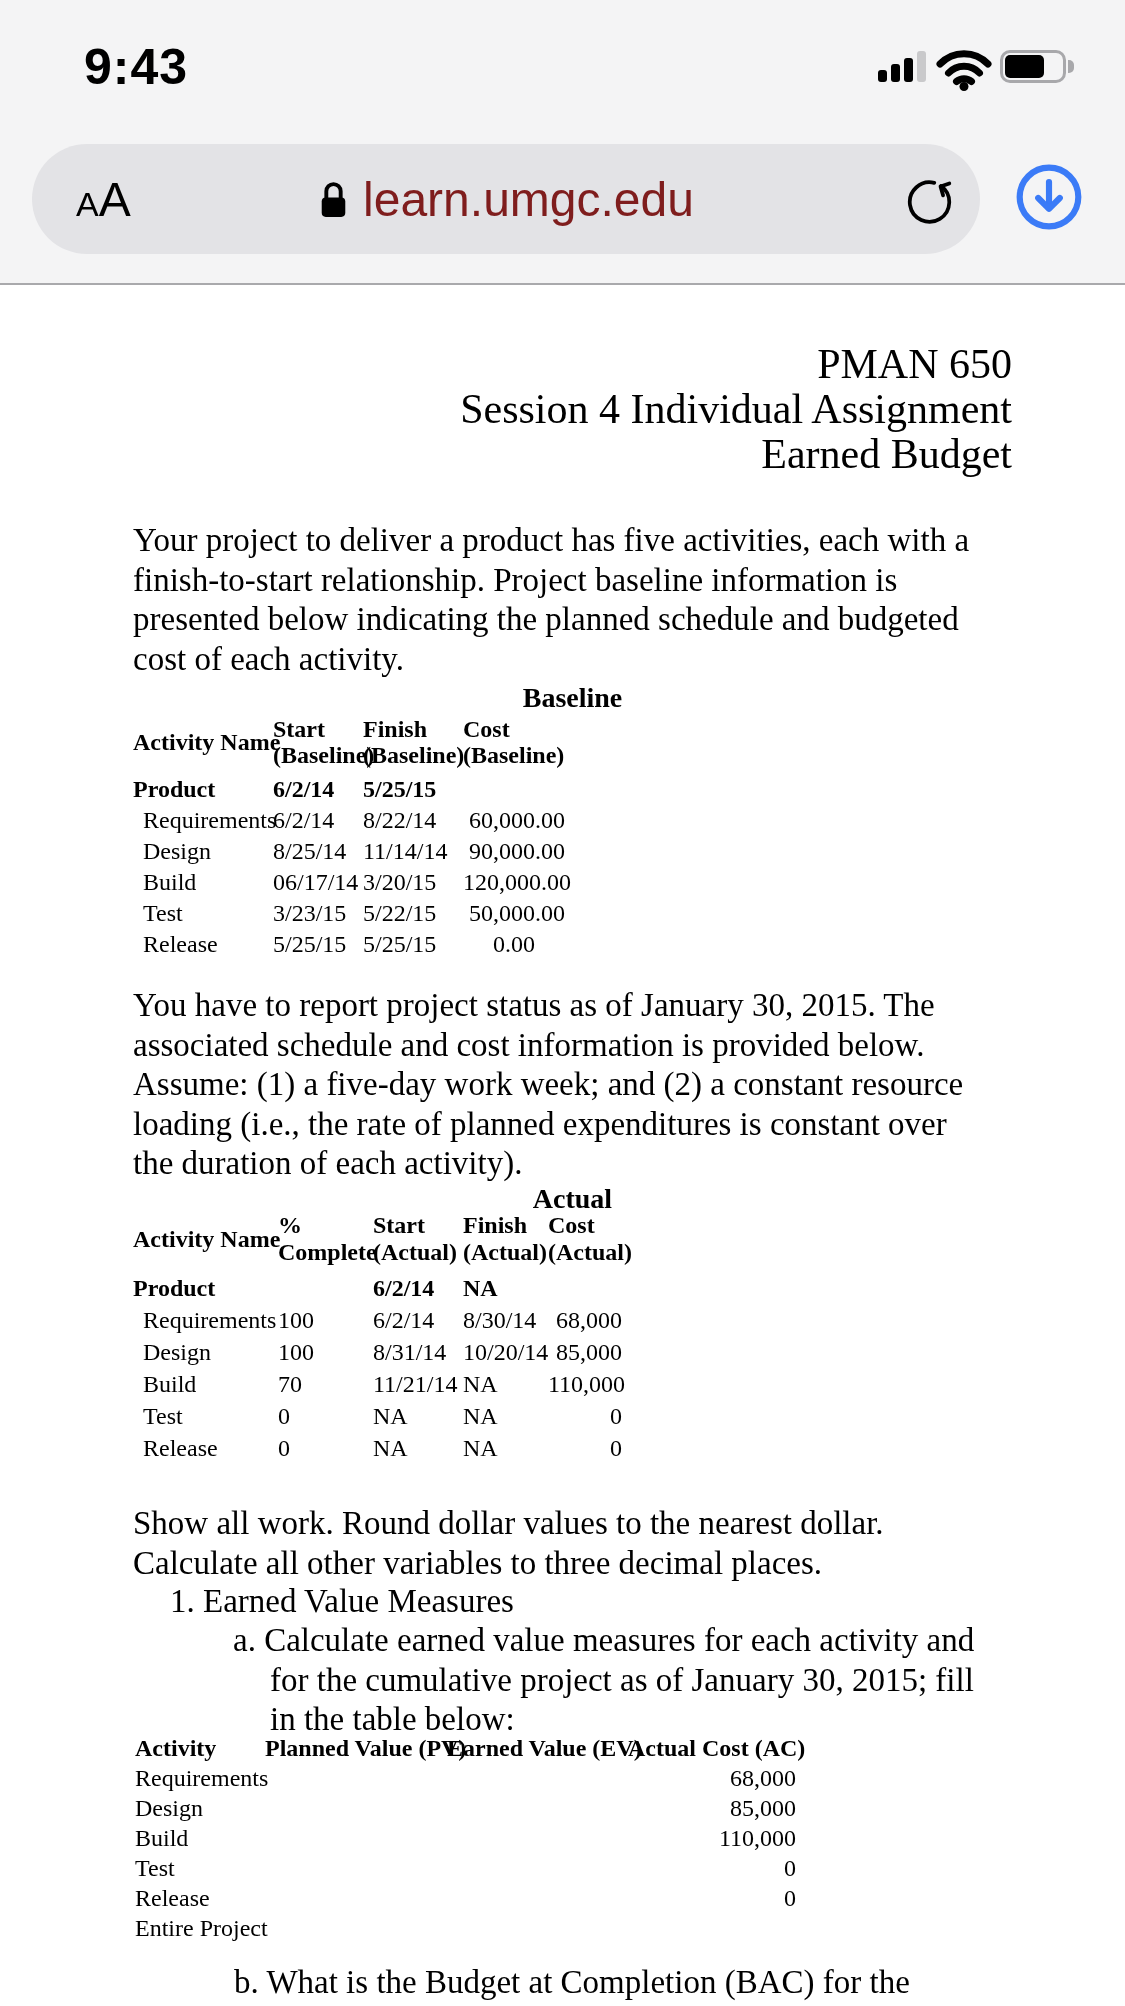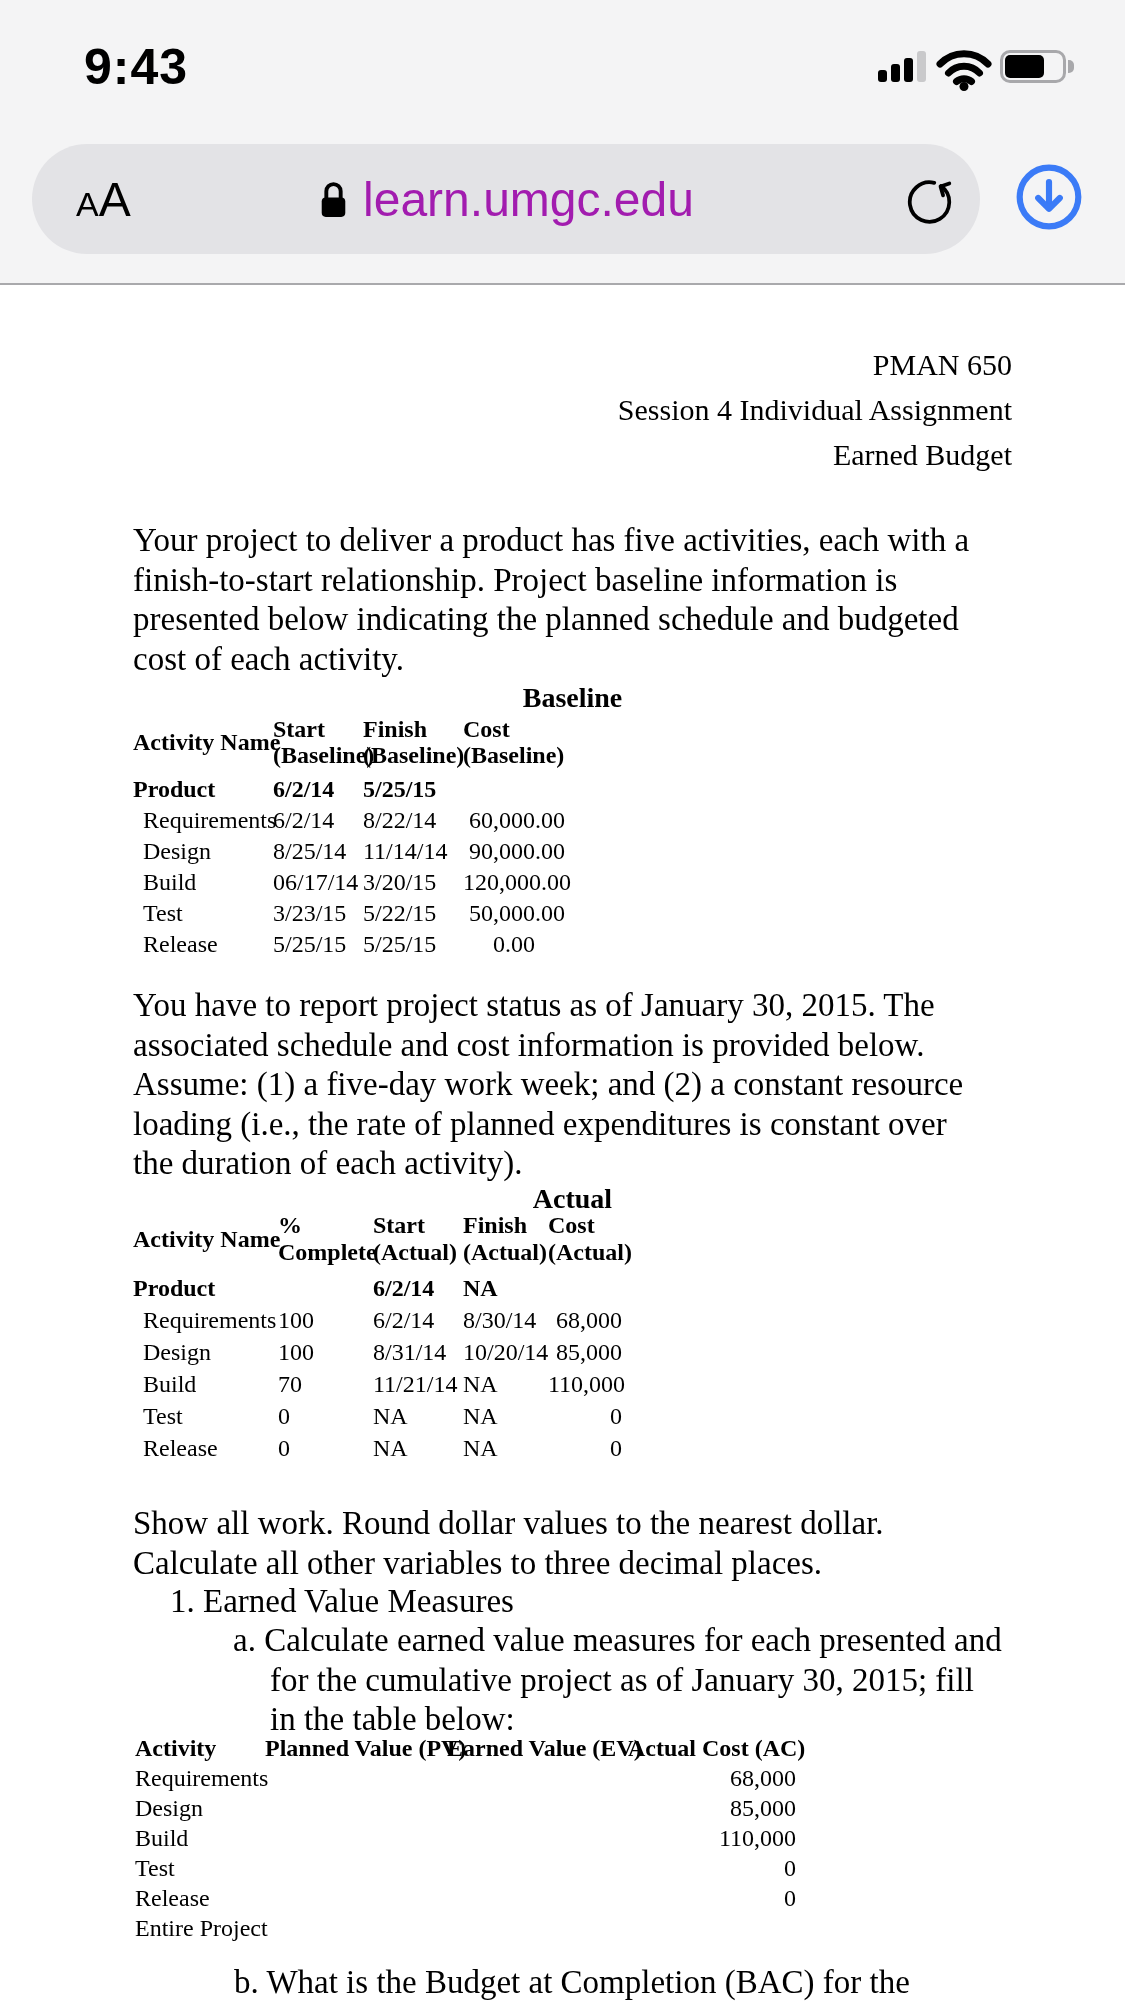--- a/index.html
+++ b/index.html
@@ -15,28 +15,28 @@
   .signal i.b4{height:31px;background:#c9c9cb}
   .wifi{position:absolute;left:936px;top:49px;width:56px;height:42px;}
   .battery{position:absolute;left:1000px;top:50px;width:76px;height:33px;}
   .bshell{position:absolute;left:0;top:0;width:66px;height:33px;border:3px solid #a8a8ab;border-radius:10px;box-sizing:border-box;}
   .bfill{position:absolute;left:5px;top:5px;width:39px;height:23px;background:#000;border-radius:5px;}
   .bnub{position:absolute;right:2px;top:10px;width:6px;height:13px;background:#a8a8ab;border-radius:0 5px 5px 0;}
   .pill{position:absolute;left:32px;top:144px;width:948px;height:110px;border-radius:55px;background:#e3e3e6;cursor:pointer;}
   .reader{position:absolute;left:44px;top:0;height:110px;display:flex;align-items:baseline;padding-top:28px;box-sizing:border-box;}
   .reader .a1{font-size:34px;}.reader .a2{font-size:48px;}
   .urlcenter{position:absolute;left:0;right:0;top:0;height:110px;display:flex;align-items:center;justify-content:center;gap:14px;}
-  .domain{font-size:48px;color:#a21caf;}
+  .domain{font-size:48px;color:#7f1d1d;}
   .reload{position:absolute;right:26px;top:28px;width:54px;height:54px;}
   .download{position:absolute;left:1013px;top:161px;width:72px;height:72px;cursor:pointer;}
   
   .doc{position:absolute;left:0;top:285px;width:1125px;height:1721px;background:#fff;overflow:hidden;}
   .doc *{white-space:nowrap;}
   .abs{position:absolute;}
-  .title{right:113px;top:57px;font-size:30px;line-height:45px;text-align:right;}
+  .title{right:113px;top:57px;font-size:42px;line-height:45px;text-align:right;}
   .para{left:133px;font-size:33px;line-height:39.5px;}
   .p1{top:236px}.p2{top:701px}.p3{top:1219px}
   .theading{left:133px;width:879px;text-align:center;font-size:28px;font-weight:700;line-height:34px;}
   .hb{top:396px}.ha{top:897px}
   .tbl{font-size:24px;line-height:31px;}
   .thead{display:flex;font-weight:700;line-height:26px;}
   .thead .vc{display:flex;align-items:center;}
   .trow{display:flex;height:31px;line-height:31px;align-items:baseline;}
   .bold{font-weight:700;}
   .ind{padding-left:10px;box-sizing:border-box;}
@@ -273,21 +273,21 @@
   </div>
 
   <div class="abs para p3">
     <div>Show all work. Round dollar values to the nearest dollar.</div>
     <div>Calculate all other variables to three decimal places.</div>
   </div>
 
   <div class="abs item1">1. Earned Value Measures</div>
 
   <div class="abs itemA">
-    <div class="first">a. Calculate earned value measures for each presented and</div>
+    <div class="first">a. Calculate earned value measures for each activity and</div>
     <div class="rest">for the cumulative project as of January 30, 2015; fill</div>
     <div class="rest">in the table below:</div>
   </div>
 
   <div class="abs tbl t3">
     <div class="thead">
       <span class="cA">Activity</span>
       <span class="cB">Planned Value (PV)</span>
       <span class="cC">Earned Value (EV)</span>
       <span class="cD" style="text-align:center">Actual Cost (AC)</span>

